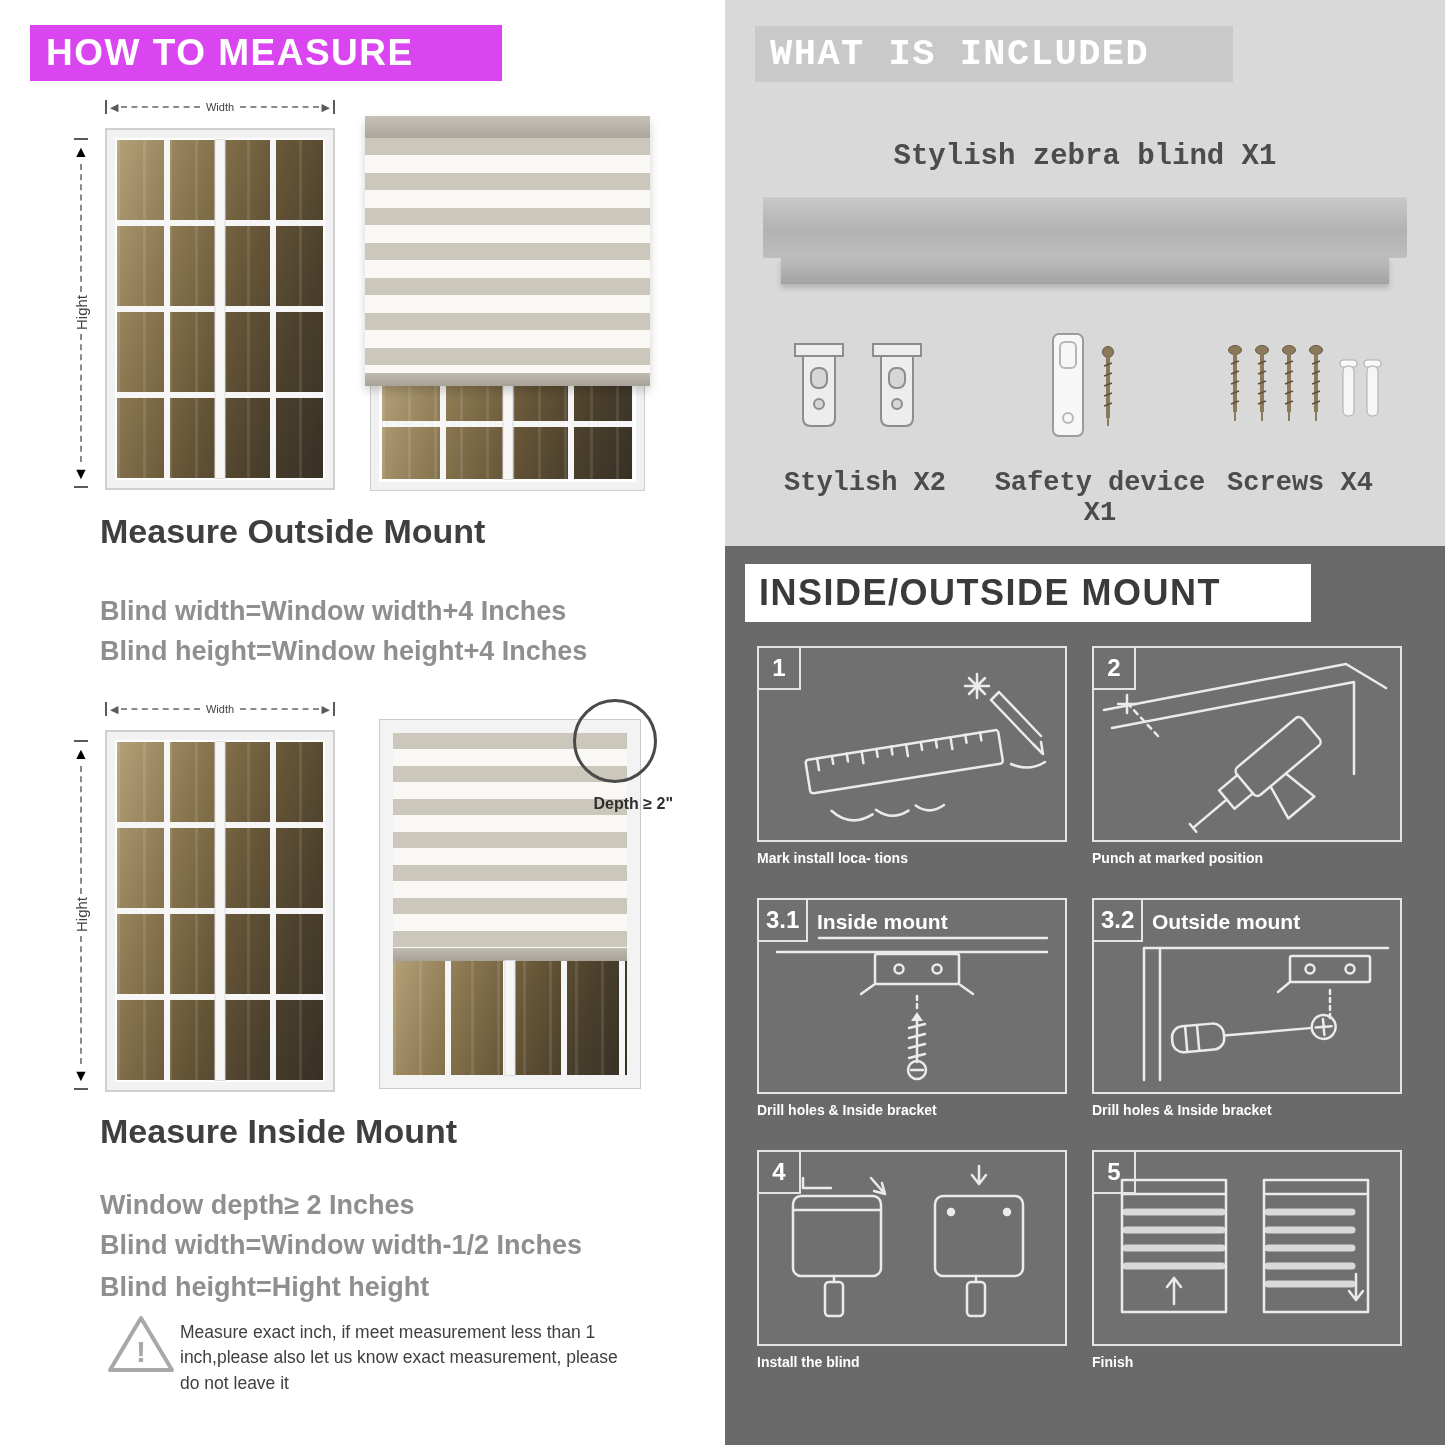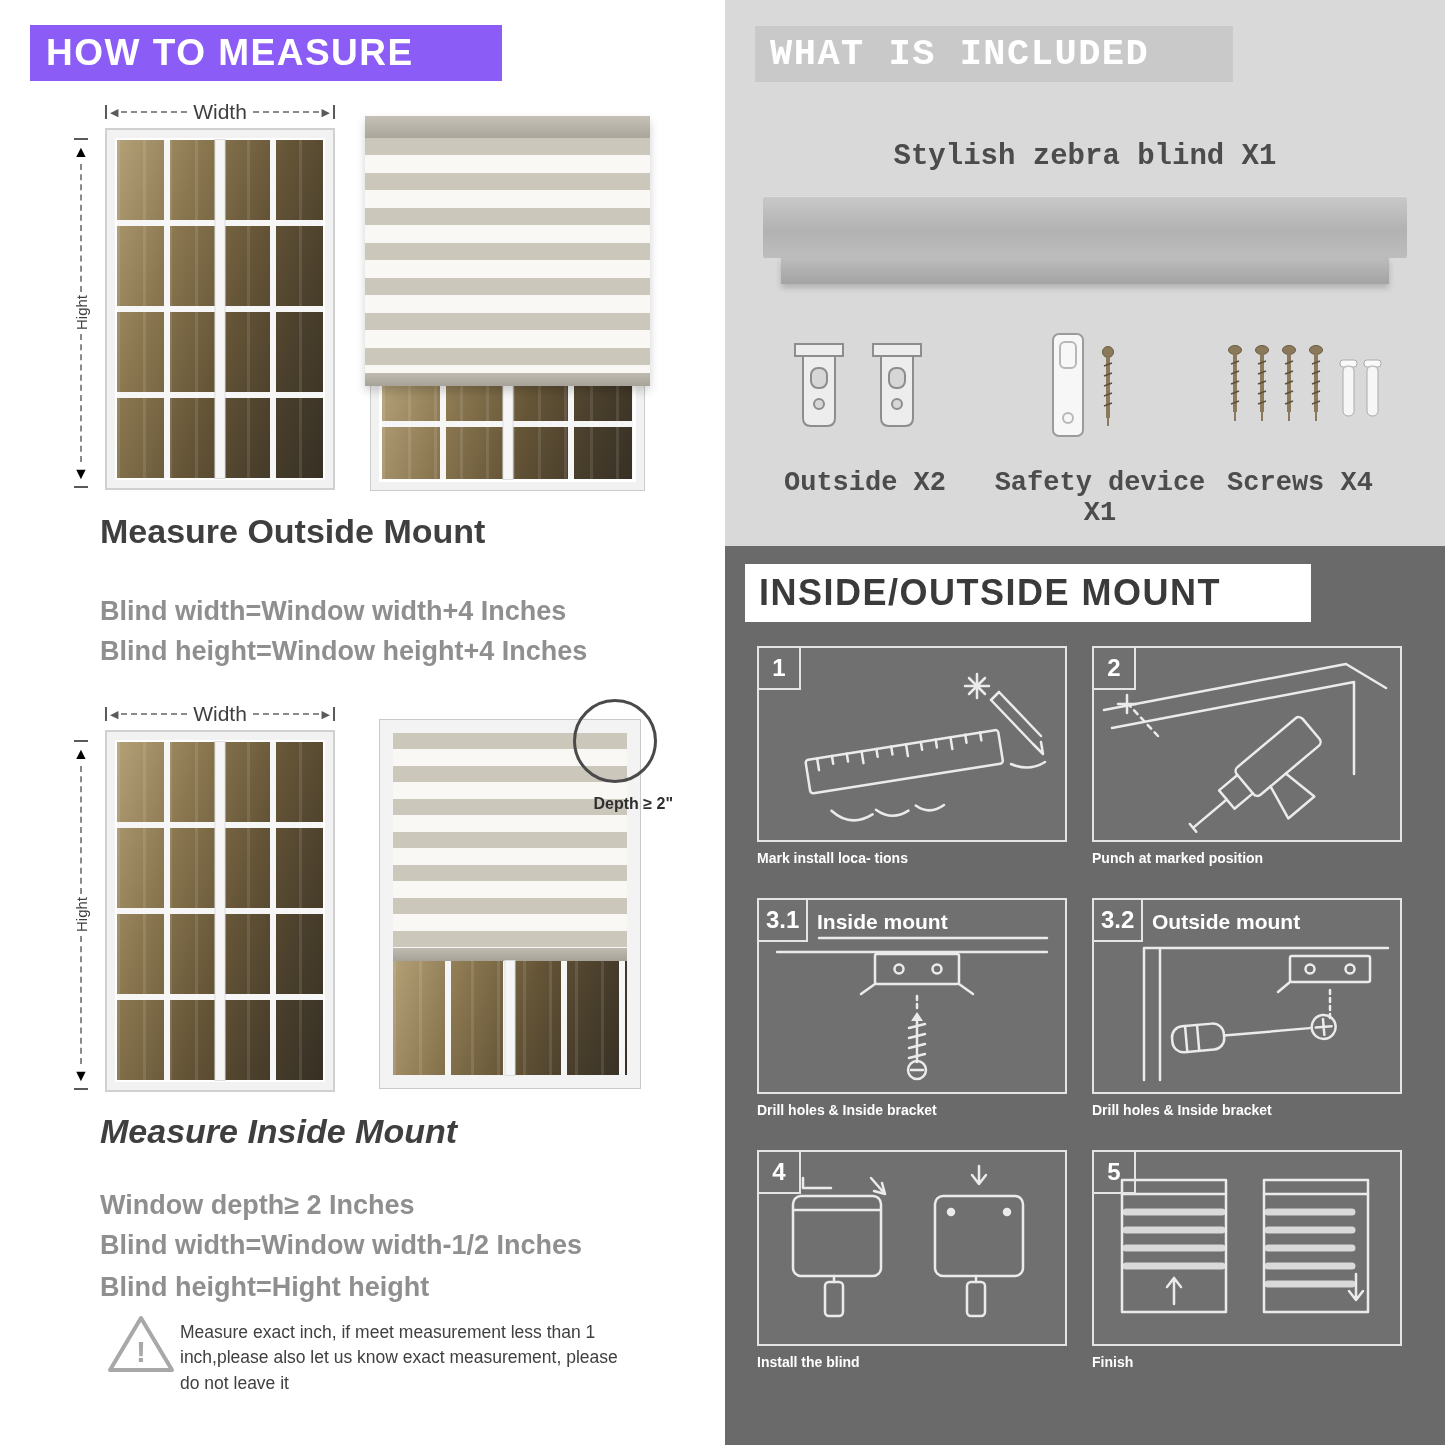--- a/index.html
+++ b/index.html
@@ -2,36 +2,36 @@
 <html><head>
 <meta charset="utf-8">
 <style>
   * { margin:0; padding:0; box-sizing:border-box; }
   body { background:#ffffff; }
   .canvas { position:relative; width:1445px; height:1445px; background:#fff;
             font-family:"Liberation Sans","DejaVu Sans",sans-serif; overflow:hidden; }
 
   
   .banner { position:absolute; display:flex; align-items:center; font-weight:bold; letter-spacing:1.5px; }
-  .gray-banner  { left:30px; top:25px; width:472px; height:56px; background:#8b5cf6; color:#fff; font-size:37px; padding-left:16px; }
+  .gray-banner  { left:30px; top:25px; width:472px; height:56px; background:#d946ef; color:#fff; font-size:37px; padding-left:16px; }
   .light-banner { left:30px; top:26px; width:478px; height:56px; background:#c9c9c9; color:#fff; font-size:37px; padding-left:15px; }
   .white-banner { left:20px; top:18px; width:566px; height:58px; background:#ffffff; color:#3a3a3a; font-size:36px; padding-left:14px; }
 
   .h-title { position:absolute; font-weight:bold; font-size:34px; color:#3f3f3f; }
   .h-line  { position:absolute; font-weight:bold; font-size:27px; color:#8f8f8f;margin-top:32px; }
 
   
   .fig { position:absolute; }
 
   
   .harrow { position:absolute; display:flex; align-items:center; gap:3px; }
   .harrow .endtick { width:2px; height:14px; background:#5a5a5a; }
   .harrow .ahead { font-size:11px; color:#5a5a5a; line-height:1; }
   .harrow .dash { flex:1; height:0; border-top:2px dashed #8a8a8a; }
-  .albl { font-size:21px; color:#3f3f3f; padding:0 3px; white-space:nowrap; }
+  .albl { font-size:11px; color:#3f3f3f; padding:0 3px; white-space:nowrap; }
   .varrow { position:absolute; display:flex; flex-direction:column; align-items:center; gap:3px; width:18px; }
   .varrow .endtick { height:2px; width:14px; background:#5a5a5a; }
   .varrow .dash { flex:1; width:0; border-left:2px dashed #8a8a8a; }
   .albl-v { writing-mode:vertical-rl; transform:rotate(180deg); font-size:15px; color:#3f3f3f; }
 
   
   .window { position:absolute; background:#fff; border:2px solid #d0d0d0; box-shadow:inset 0 0 0 8px #f2f2f2; }
   .glass { position:absolute; inset:10px;
     background:
       repeating-linear-gradient(90deg, rgba(255,255,255,.10) 0 3px, transparent 3px 26px),
@@ -180,21 +180,21 @@
           <div class="glass"></div>
           <div class="muntins2"></div>
           <div class="centerbar"></div>
         </div>
       </div>
       <div class="depth-circle"></div>
       <div class="depth-label">Depth ≥ 2"</div>
     </div>
   </div>
 
-  <div class="h-title" style="left:100px; top:1112px;font-style:italic;">Measure Inside Mount</div>
+  <div class="h-title" style="left:100px; top:1112px;">Measure Inside Mount</div>
   <div class="h-line" style="left:100px; top:1158px;">Window depth≥ 2 Inches</div>
   <div class="h-line" style="left:100px; top:1198px;">Blind width=Window width-1/2 Inches</div>
   <div class="h-line" style="left:100px; top:1240px;">Blind height=Hight height</div>
 
   <svg style="position:absolute; left:106px; top:1312px;" width="70" height="64" viewBox="0 0 70 64">
     <path d="M35 6 L66 58 H4 Z" fill="none" stroke="#a8a8a8" stroke-width="4" stroke-linejoin="round"></path>
     <text x="35" y="50" text-anchor="middle" font-size="30" font-weight="bold" fill="#a8a8a8">!</text>
   </svg>
   <div class="warn-text">Measure exact inch, if meet measurement less than 1 inch,please also let us know exact measurement, please do not leave it</div>
 
@@ -262,21 +262,21 @@
           <rect x="-3" y="0" width="17" height="7" rx="3" fill="rgba(252,252,252,.9)" stroke="#ababab"></rect>
           <rect x="0" y="6" width="11" height="50" rx="5" fill="rgba(252,252,252,.8)" stroke="#ababab"></rect>
         </g>
         <g transform="translate(148 26)">
           <rect x="-3" y="0" width="17" height="7" rx="3" fill="rgba(252,252,252,.9)" stroke="#ababab"></rect>
           <rect x="0" y="6" width="11" height="50" rx="5" fill="rgba(252,252,252,.8)" stroke="#ababab"></rect>
         </g>
       </g>
     </svg>
 
-    <div class="itm-label" style="left:55px; width:170px;">Outside X2</div>
+    <div class="itm-label" style="left:55px; width:170px;">Stylish X2</div>
     <div class="itm-label" style="left:255px; width:240px;">Safety device X1</div>
     <div class="itm-label" style="left:495px; width:160px;">Screws X4</div>
   </section>
 
   <section class="mount">
     <div class="banner white-banner">
       <span>INSIDE/OUTSIDE MOUNT</span>
     </div>
 
     <div class="step" style="left:32px; top:100px;">

